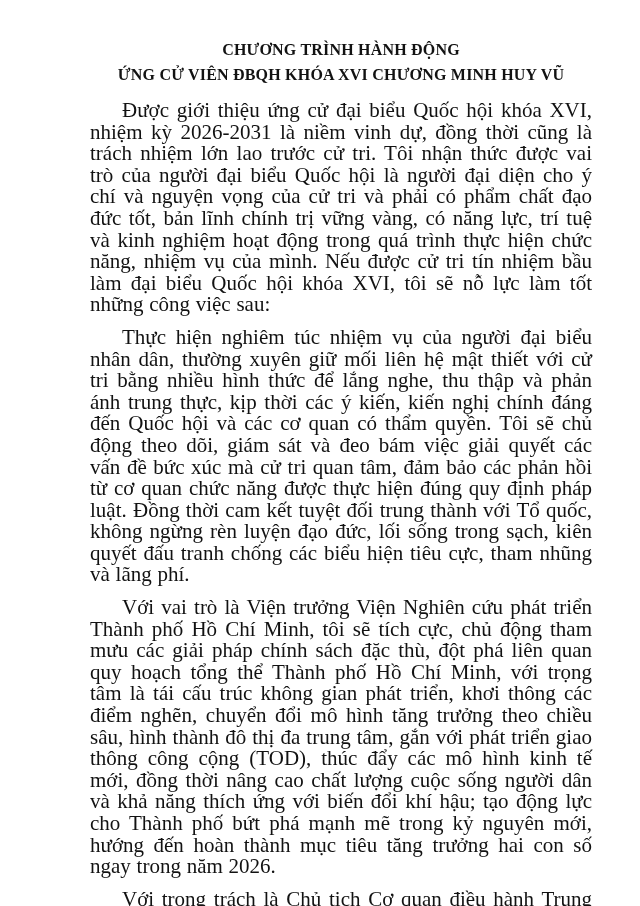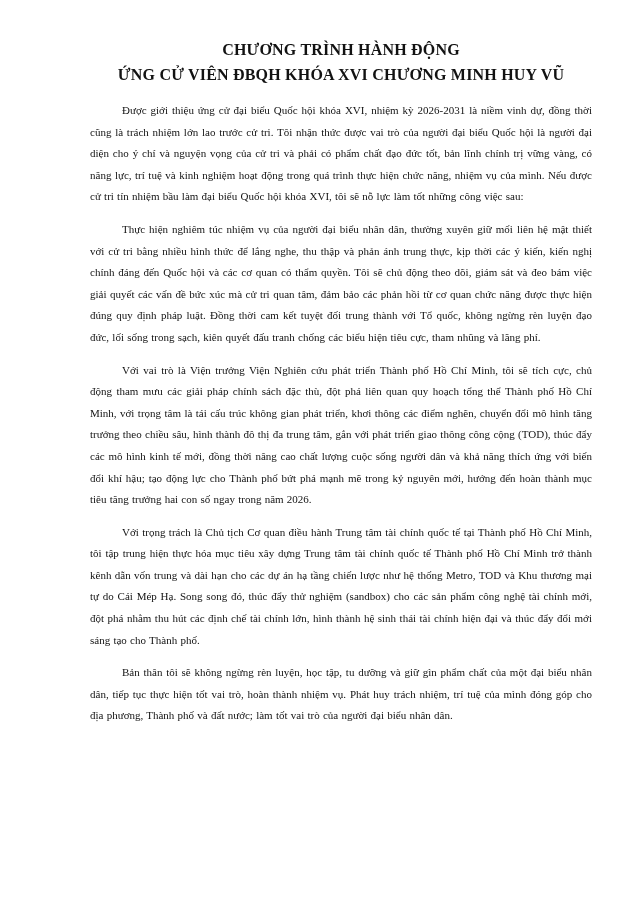--- a/index.html
+++ b/index.html
@@ -24,21 +24,21 @@
     font-size: 16px;
     line-height: 25px;
     letter-spacing: 0.2px;
     margin-bottom: 13px;
   }
   .body-text p.para {
     margin: 0;
     margin-top: 11px;
     text-align: justify;
     text-indent: 32px;
-    font-size: 11px;
+    font-size: 21px;
     line-height: 21.6px;
     word-spacing: 0.5px;
   }
 </style>
 </head>
 <body>
 
 <div class="page">
   <div class="doc-title">
     <div>CHƯƠNG TRÌNH HÀNH ĐỘNG</div>

